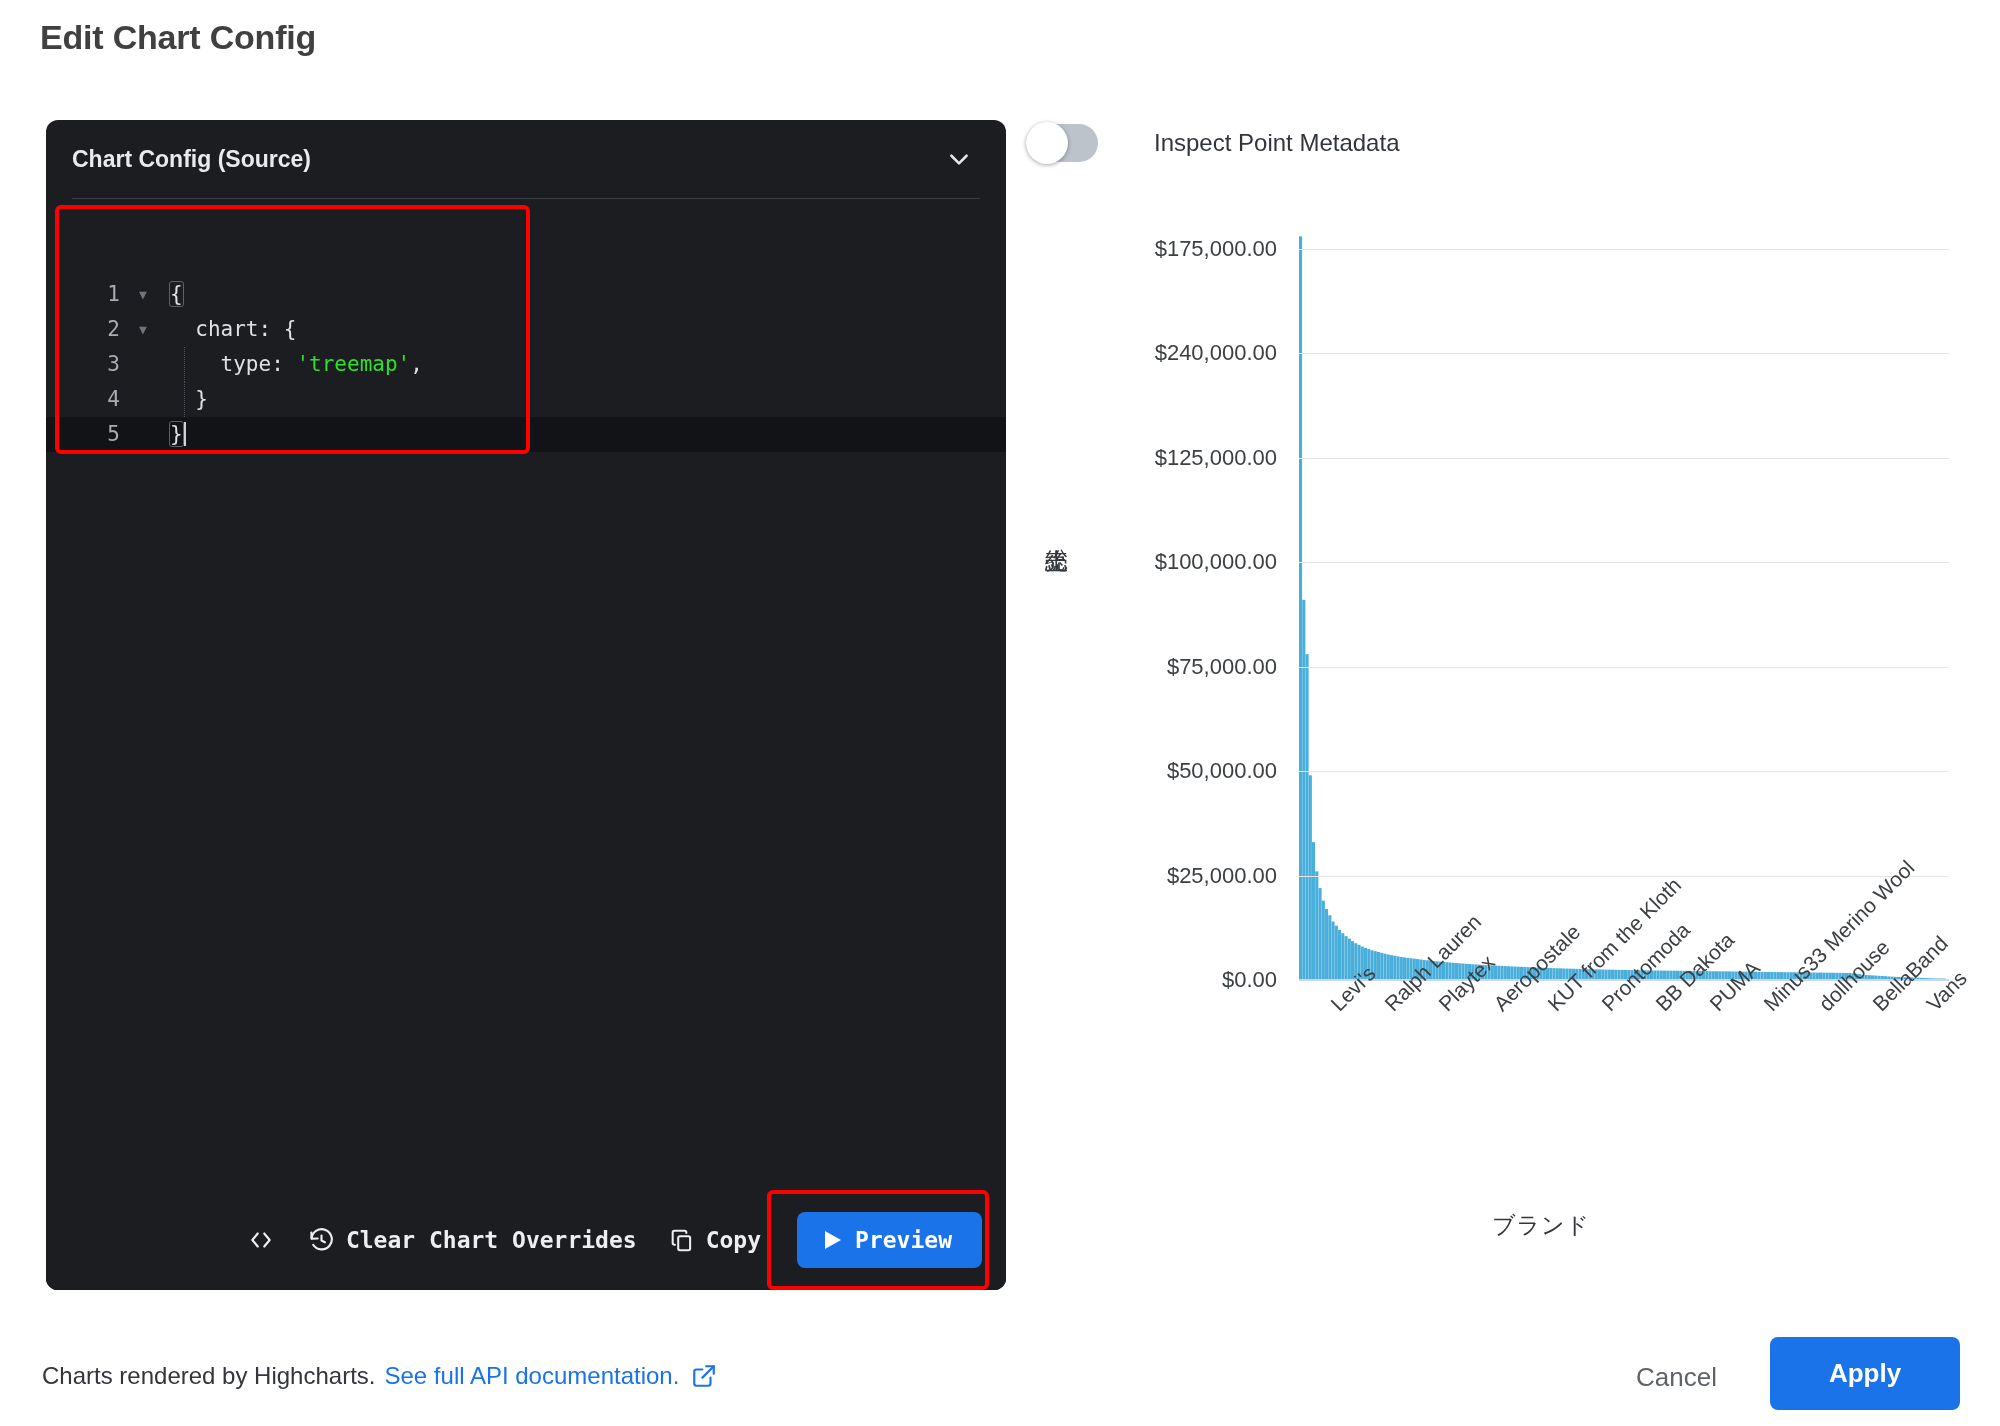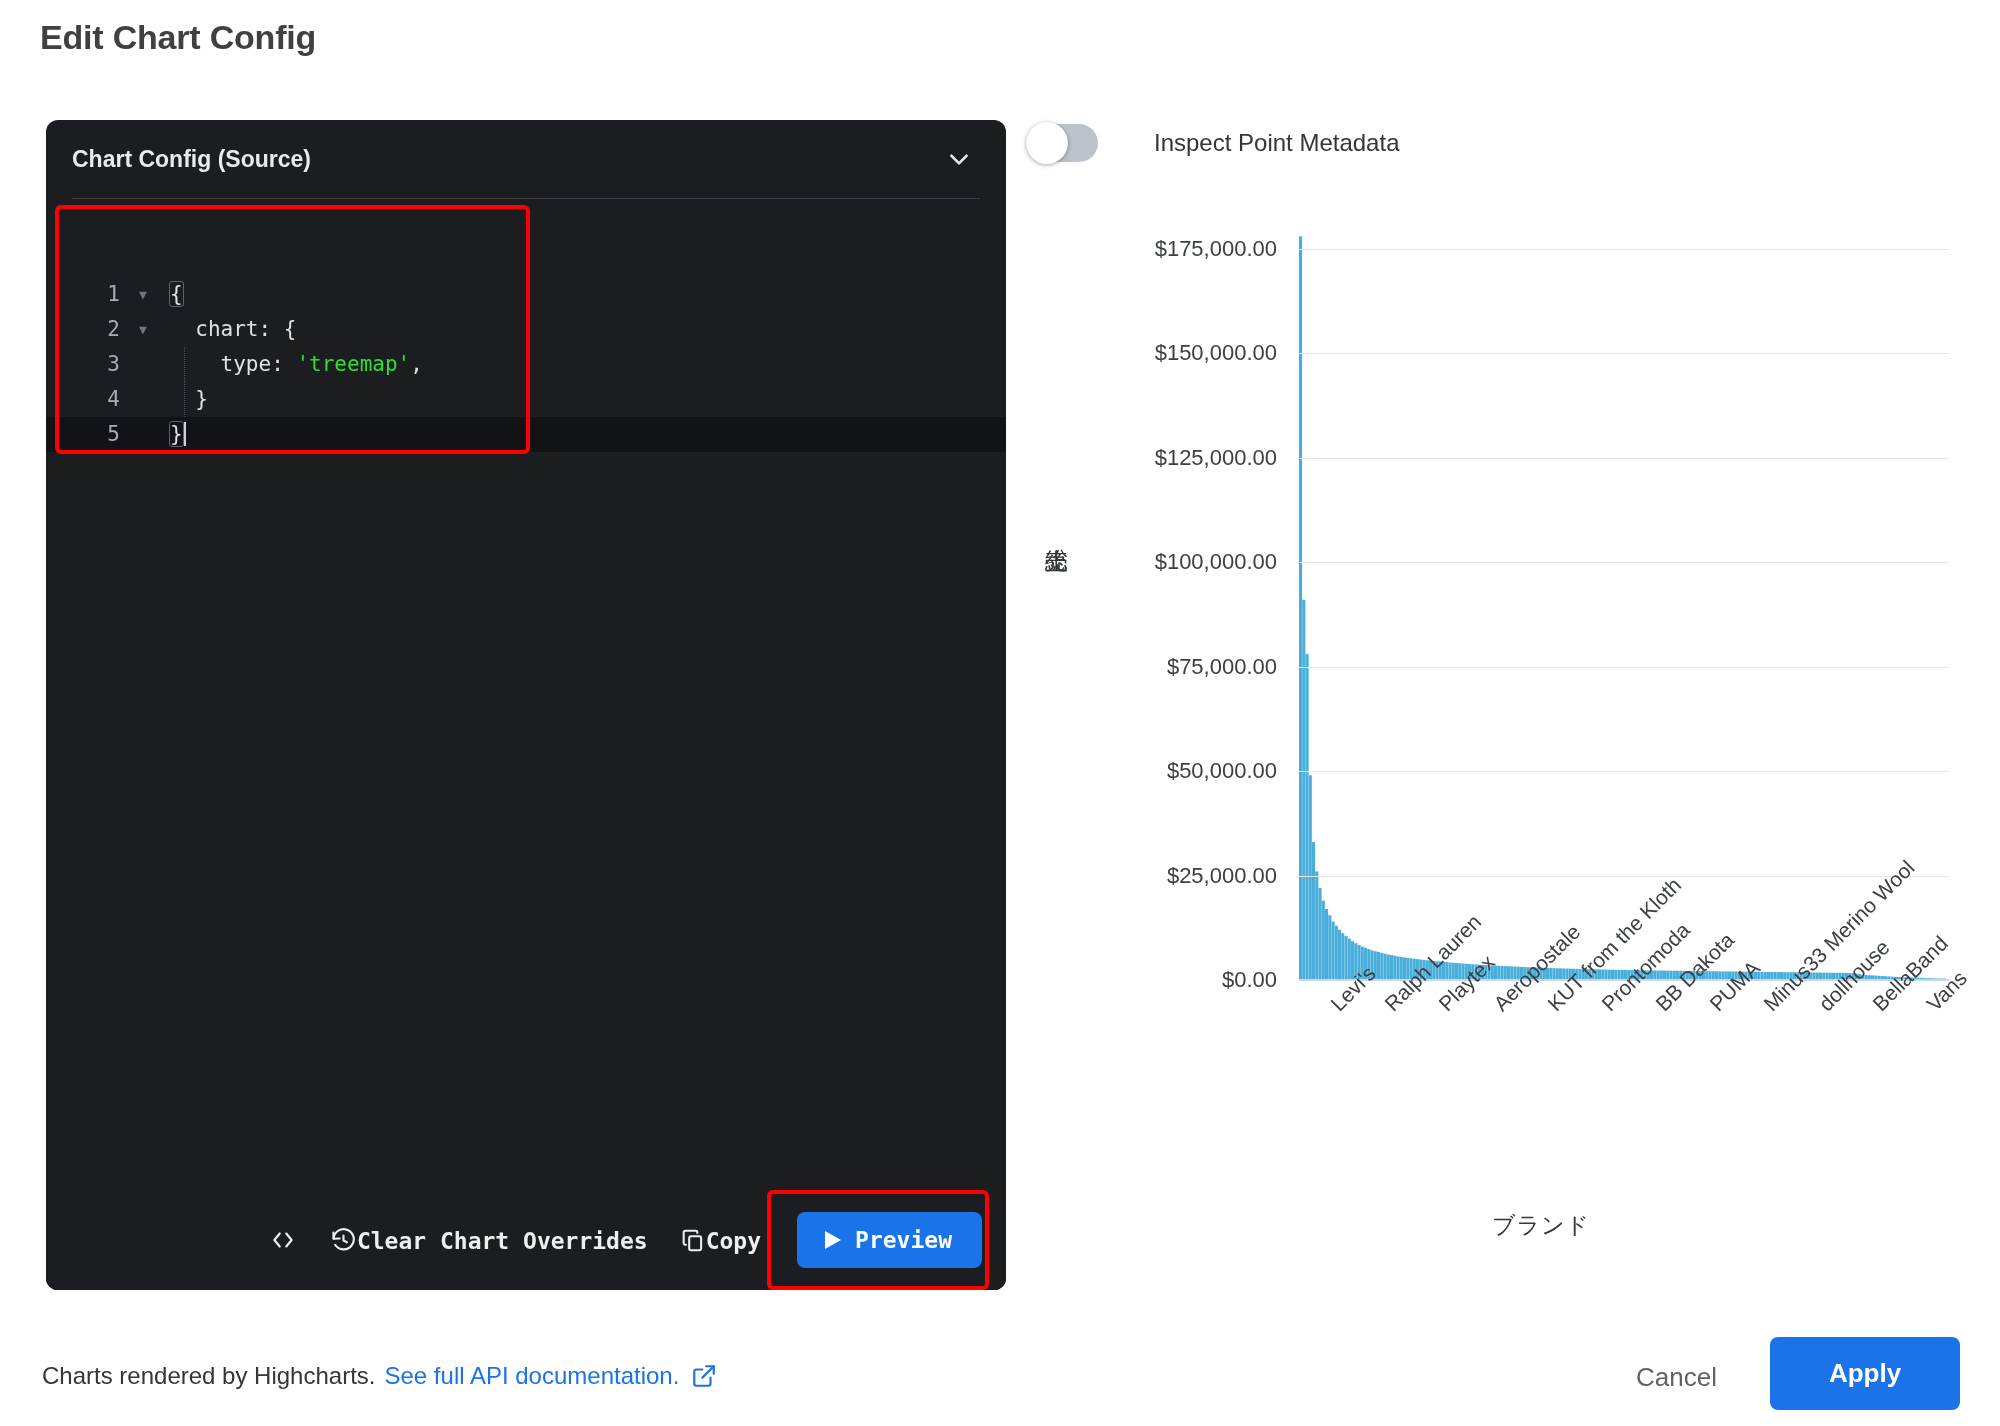--- a/index.html
+++ b/index.html
@@ -118,21 +118,22 @@
     width: 960px; height: 104px;
     display: flex;
     align-items: center;
     justify-content: flex-end;
     gap: 0px;
     padding-right: 24px;
     background: #1b1d21;
   }
   .tool-btn {
     display: flex;
-    align-items: flex-end;
+    align-items: center;
+    gap: 11px;
     color: #eceef0;
     font-size: 23px;
     font-weight: 700;
     padding: 10px 16px;
     cursor: pointer;
     white-space: nowrap;
   }
   .tool-icon { display: flex; align-items: center; justify-content: center; }
   #preview-button {
     display: flex;
@@ -379,21 +380,21 @@
   <div id="inspect-toggle">
     <div class="knob"></div>
   </div>
   <div id="inspect-label">Inspect Point Metadata</div>
 </div>
 
 <div id="y-axis-title">総売上</div>
 <div id="x-axis-title">ブランド</div>
 <div id="ytick-wrap">
     <div class="ytick" style="top: 248.889px; width: 175px;">$175,000.00</div>
-    <div class="ytick" style="top: 353.333px; width: 175px;">$150,000.00</div>
+    <div class="ytick" style="top: 353.333px; width: 175px;">$240,000.00</div>
     <div class="ytick" style="top: 457.778px; width: 175px;">$125,000.00</div>
     <div class="ytick" style="top: 562.222px; width: 175px;">$100,000.00</div>
     <div class="ytick" style="top: 666.667px; width: 175px;">$75,000.00</div>
     <div class="ytick" style="top: 771.111px; width: 175px;">$50,000.00</div>
     <div class="ytick" style="top: 875.556px; width: 175px;">$25,000.00</div>
     <div class="ytick" style="top: 980px; width: 175px;">$0.00</div>
   </div>
 <div id="plot">
   <svg id="bars-svg" width="650" height="752">
       <rect x="0.00" y="8.36" width="3.10" height="743.64" fill="#4aaedb"></rect>

